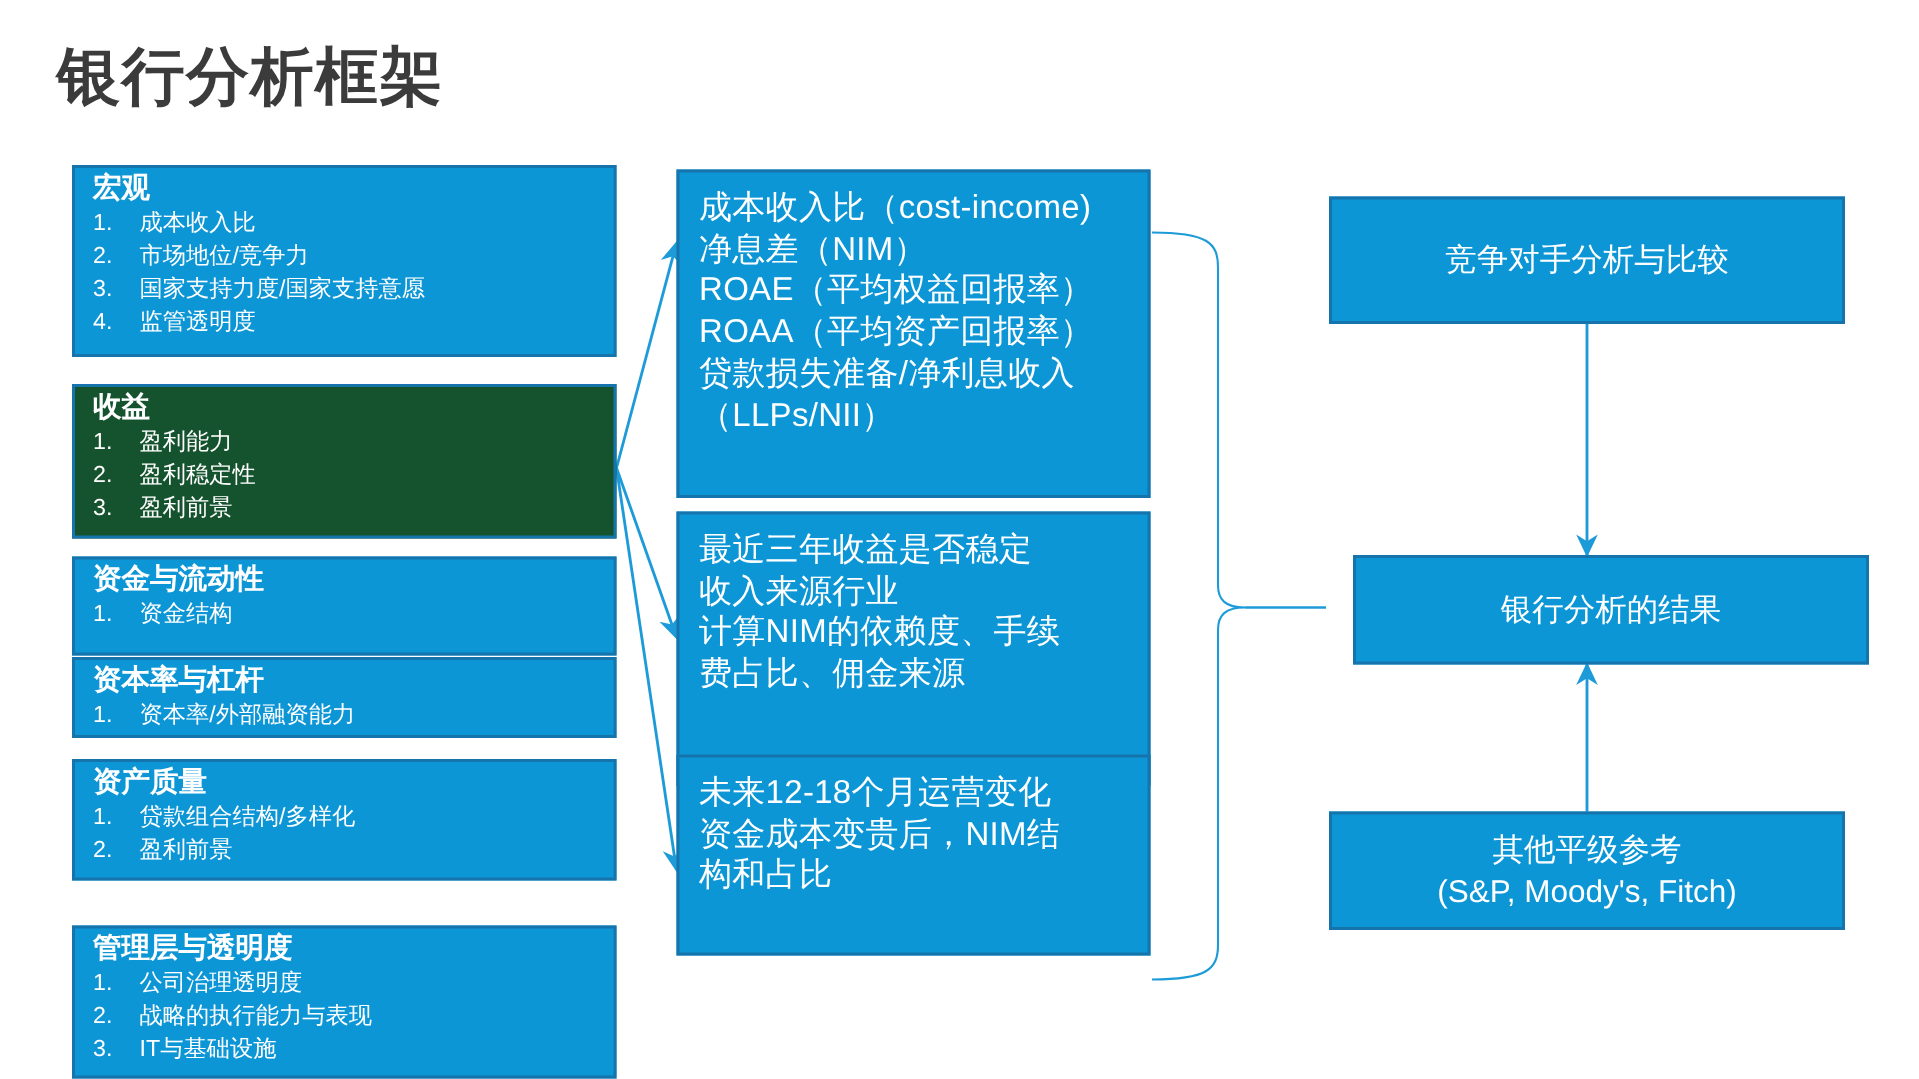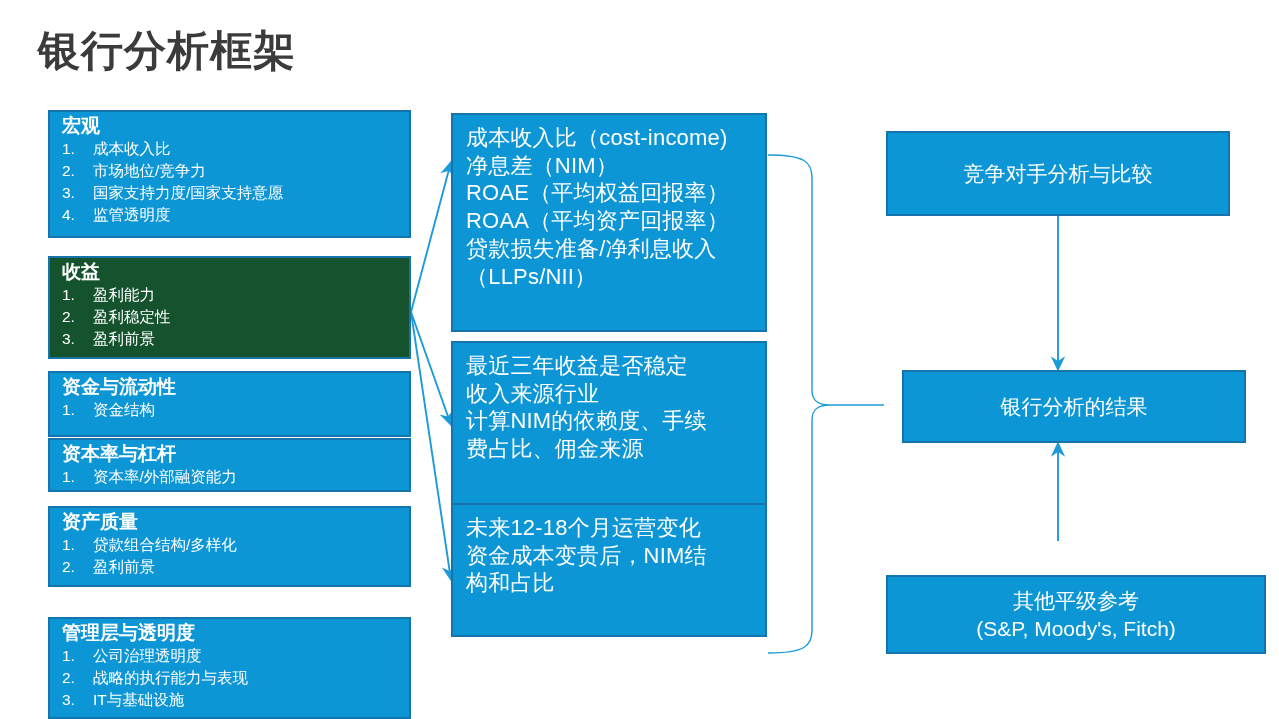--- a/index.html
+++ b/index.html
@@ -235,18 +235,18 @@
   </div>
 
   <div class="box right-box" style="left:886px; top:131px; width:344px; height:85px;">
     <span>竞争对手分析与比较</span>
   </div>
 
   <div class="box right-box" style="left:886px; top:370px; width:344px; height:73px;margin-left:16px;">
     <span>银行分析的结果</span>
   </div>
 
-  <div class="box right-box" style="left:886px; top:541px; width:380px; height:79px;margin-top:34px;">
+  <div class="box right-box" style="left:886px; top:541px; width:344px; height:79px;">
     <span>其他平级参考
 (S&amp;P, Moody's, Fitch)</span>
   </div>
 
 </div>
 
 </body></html>

